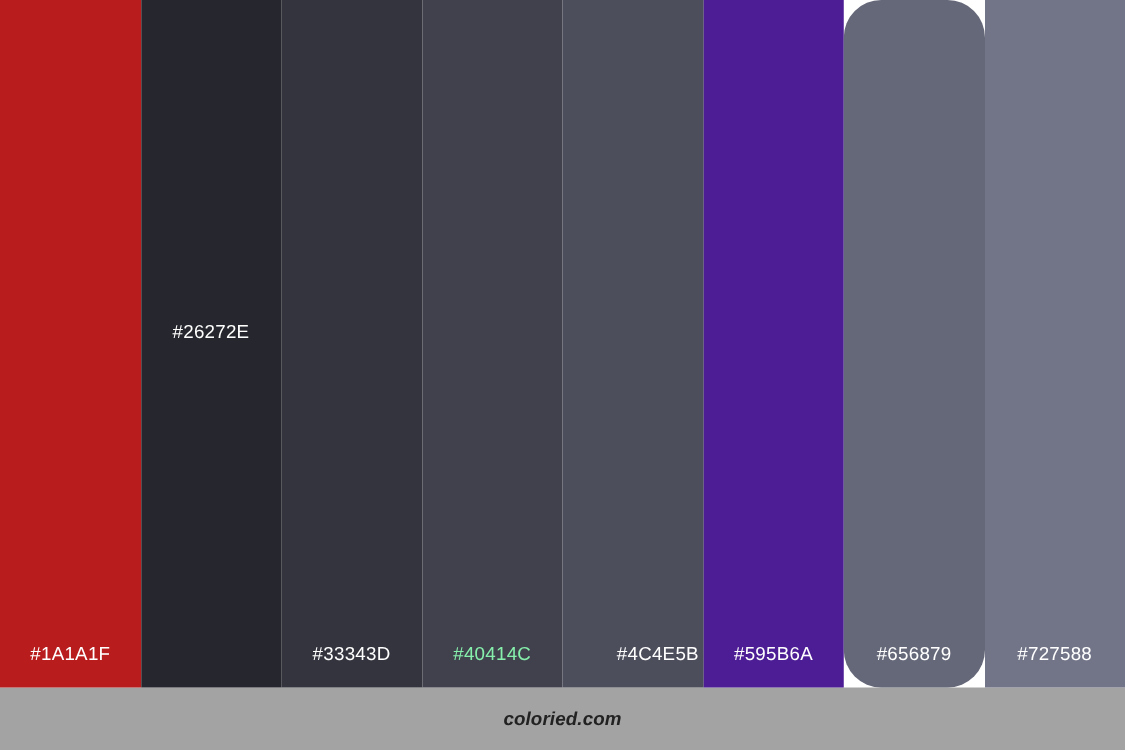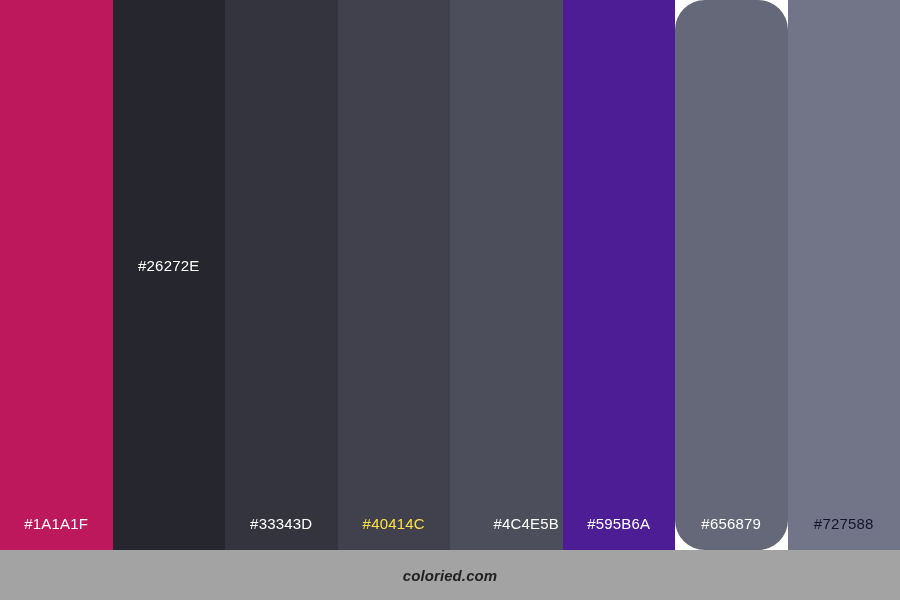--- a/index.html
+++ b/index.html
@@ -78,50 +78,50 @@
     user-select: none;
   }
 </style>
 </head>
 <body>
 
 <div id="palette-page">
 
   <div id="swatch-strip">
 
-    <div class="swatch" style="background-color: #be185d;">
+    <div class="swatch" style="background-color: #b91c1c;">
       <span class="swatch-label" style="color: rgb(255, 255, 255);">#1A1A1F</span>
     </div>
 
     <div class="swatch" style="background-color: rgb(38, 39, 46); align-items: center;">
       <span class="swatch-label" style="color: rgb(255, 255, 255);">#26272E</span>
     </div>
 
     <div class="swatch" style="background-color: rgb(51, 52, 61);">
       <span class="swatch-label" style="color: rgb(255, 255, 255);">#33343D</span>
     </div>
 
     <div class="swatch" style="background-color: rgb(64, 65, 76);">
-      <span class="swatch-label" style="color: #fde047;">#40414C</span>
+      <span class="swatch-label" style="color: #86efac;">#40414C</span>
     </div>
 
     <div class="swatch" style="background-color: rgb(76, 78, 91);">
       <span class="swatch-label" style="color: rgb(255, 255, 255); margin-left: 40px;">#4C4E5B</span>
     </div>
 
     <div class="swatch" style="background-color: #4c1d95;">
       <span class="swatch-label" style="color: rgb(255, 255, 255);">#595B6A</span>
     </div>
 
     <div class="swatch" style="background-color: rgb(101, 104, 121); border-radius: 30px;">
       <span class="swatch-label" style="color: rgb(255, 255, 255);">#656879</span>
     </div>
 
     <div class="swatch" style="background-color: rgb(114, 117, 136);">
-      <span class="swatch-label" style="color: #0f172a;">#727588</span>
+      <span class="swatch-label" style="color: #ffffff;">#727588</span>
     </div>
 
   </div>
 
   <div id="footer-bar">
     <span id="footer-brand" style="color: rgb(34, 34, 34);">coloried.com</span>
   </div>
 
 </div>
 

